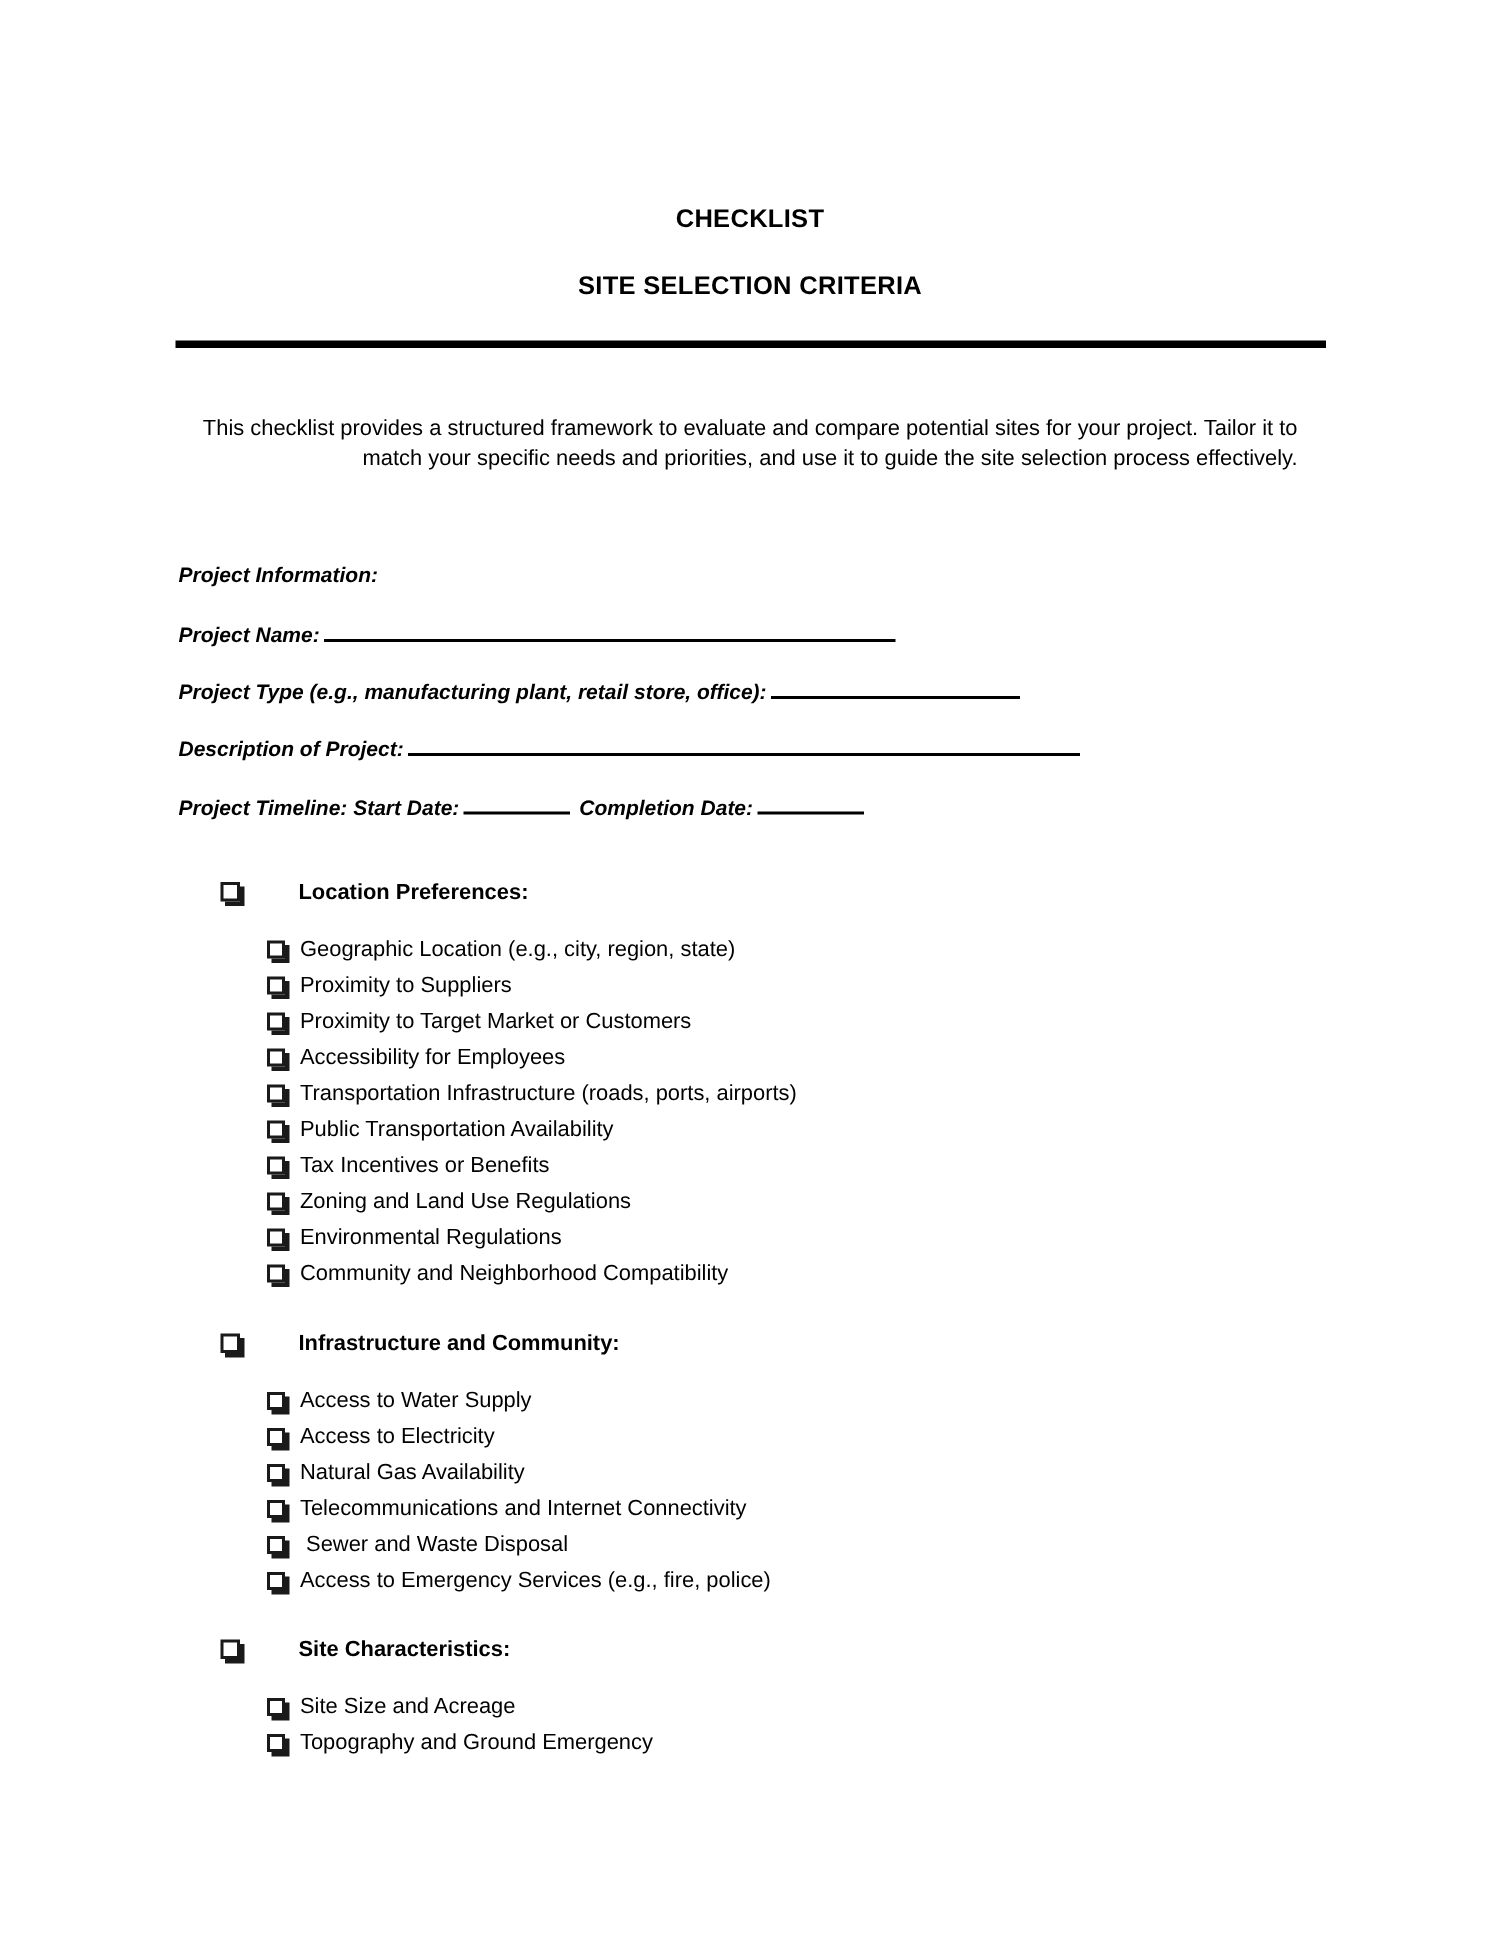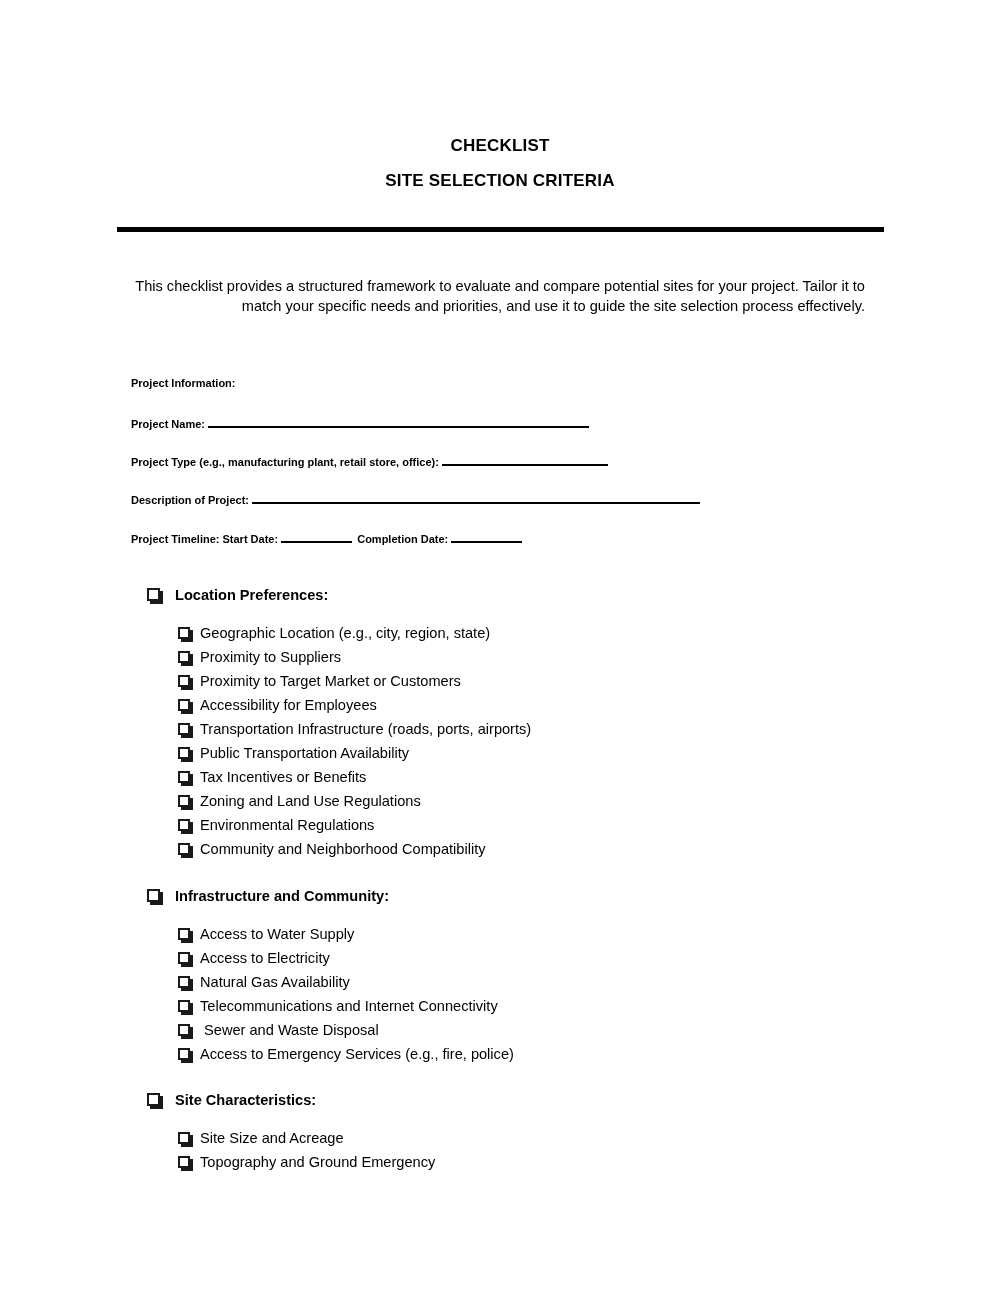--- a/index.html
+++ b/index.html
@@ -22,21 +22,21 @@
   .doc-title {
     position: absolute;
     left: 0;
     right: 0;
     text-align: center;
     font-weight: bold;
     font-size: 17px;
     letter-spacing: 0.2px;
   }
   #title-checklist { top: 119px; }
-  #title-subject  { top: 154px; }
+  #title-subject  { top: 164px; }
 
   
   .hrule {
     position: absolute;
     left: 117px;
     width: 767px;
     top: 210px;
     height: 5px;
     background: #000000;
   }
@@ -48,25 +48,26 @@
     top: 260px;
     width: 748px;
     font-size: 14.6px;
     line-height: 19.6px;
     text-align: right;
   }
 
   
   .field-row {
     position: absolute;
-    left: 131px;
-    font-size: 11px;
+    left: 119px;
+    font-size: 14px;
     font-weight: bold;
     white-space: nowrap;
     line-height: 18px;
+    font-style: italic;
   }
   #row-projinfo  { top: 357px; }
   #row-projname  { top: 396px; }
   #row-projtype  { top: 434px; }
   #row-projdesc  { top: 472px; }
   #row-projtime  { top: 511px; }
 
   .blank {
     display: inline-block;
     border-bottom: 2px solid #000000;
@@ -85,20 +86,21 @@
     position: absolute;
     left: 147px;
   }
   .section-head {
     display: flex;
     align-items: flex-start;
     font-size: 14.6px;
     font-weight: bold;
     line-height: 18px;
     height: 18px;
+    gap: 24px;
   }
   .section-head .label { margin-left: 15px; }
 
   .items {
     margin-top: 20px;
     margin-left: 31px;
   }
   .item {
     display: flex;
     align-items: flex-start;

